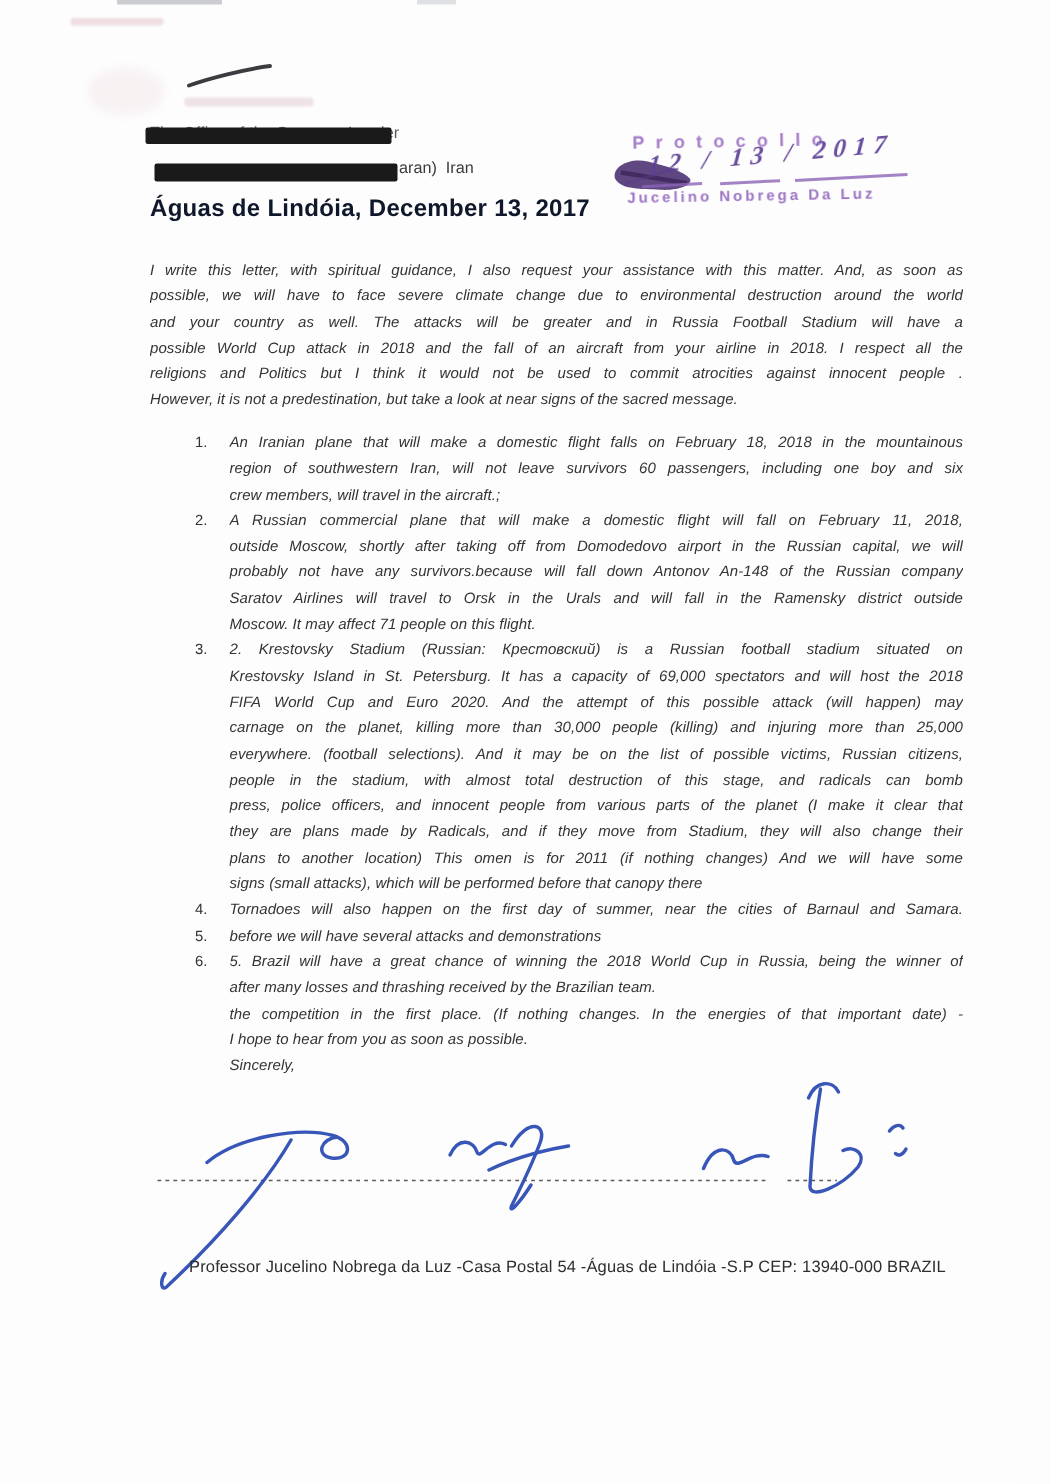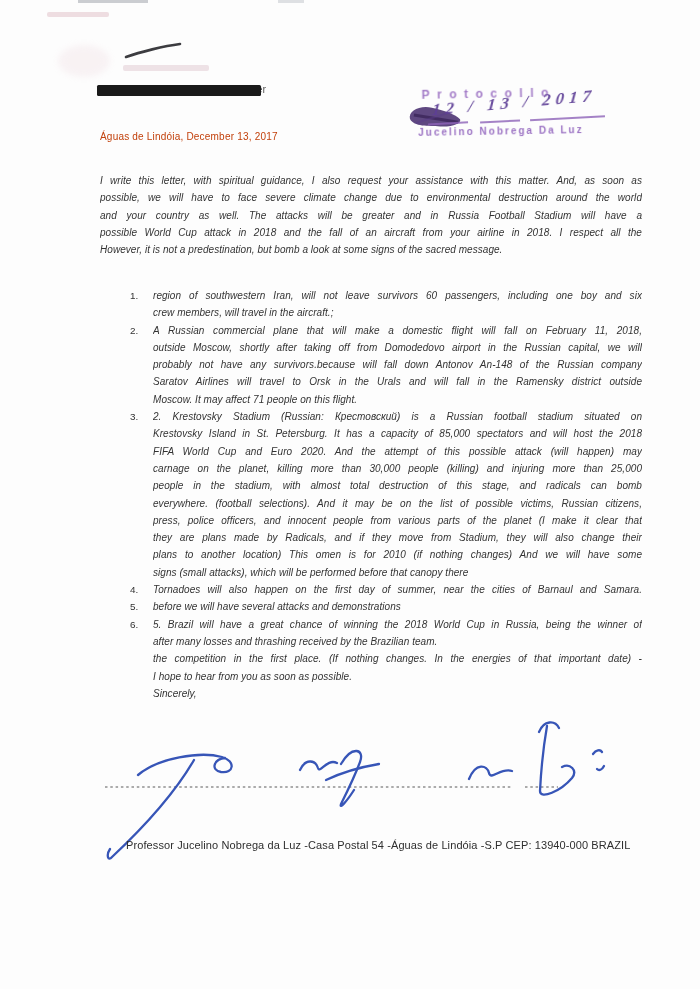--- a/index.html
+++ b/index.html
@@ -6,22 +6,22 @@
   .page {
     position:relative; width:700px; height:989px;
     background:#fdfdfd; overflow:hidden;
     font-family:"Liberation Sans", sans-serif; color:#333;
   }
   
   .tline { font-size:10px; line-height:17.3px; height:17.3px; overflow:hidden;
            color:#333; letter-spacing:0.05px;font-style:italic; }
   .jline { text-align:justify; text-align-last:justify; }
   
-  .dateline { position:absolute; left:100px; top:131px; font-size:10px;
-              font-weight:400; color:#c2410c; letter-spacing:0.2px; }
+  .dateline { position:absolute; left:100px; top:131px; font-size:16px;
+              font-weight:700; color:#0f172a; letter-spacing:0.2px; }
   .redact1 { position:absolute; left:100px; top:79px; height:18px; }
   .peek { font-size:10.8px; color:#5a5a5a; letter-spacing:0.1px; white-space:pre; }
   .rbar { position:absolute; background:#1a1a1a; border-radius:1.5px; }
   .redact1 .rbar { left:-3px; top:5.5px; width:164px; height:11.5px; }
   .redact2 { position:absolute; left:103px; top:105px; height:18px; width:240px; }
   .redact2 .rbar { left:0; top:4px; width:162px; height:11.5px; }
   .redact2 .suffix { position:absolute; left:163px; top:1px; font-size:10.8px;
                      color:#3a3a3a; white-space:pre; }
   
   .stamp { position:absolute; left:410px; top:86px; width:235px; height:64px;
@@ -73,20 +73,24 @@
   <div class="smudge g3"></div>
 
   <svg class="penstroke" width="70" height="25" viewBox="0 0 70 25">
     <path d="M6,19 C 20,14 44,8 60,6" fill="none" stroke="#3c3c40" stroke-width="2.6" stroke-linecap="round"></path>
   </svg>
 
   <div class="redact1">
     <span class="peek">The Office of the Supreme Leader</span>
     <div class="rbar"></div>
   </div>
+  <div class="redact2">
+    <div class="rbar"></div>
+    <span class="suffix">aran)  Iran</span>
+  </div>
 
   <div class="dateline">Águas de Lindóia, December 13, 2017</div>
 
   <div class="stamp">
     <svg class="stamp-blob" width="62" height="32" viewBox="0 0 62 32">
       <path d="M4,18 C 2,10 14,4 26,7 C 38,10 50,14 54,19 C 56,23 46,27 34,26
                C 22,25 8,26 4,18 Z" fill="#43286b" opacity="0.85"></path>
       <path d="M8,14 L 52,22" stroke="#2f1b4e" stroke-width="3" opacity="0.6"></path>
       <path d="M10,22 L 44,12" stroke="#5a3d8a" stroke-width="2" opacity="0.5"></path>
     </svg>
@@ -96,53 +100,55 @@
     <div class="stamp-line sl2"></div>
     <div class="stamp-line sl3"></div>
     <div class="stamp-name">Jucelino Nobrega Da Luz</div>
   </div>
 
   <div class="intro">
       <div class="tline jline">I write this letter, with spiritual guidance, I also request your assistance with this matter. And, as soon as</div>
       <div class="tline jline">possible, we will have to face severe climate change due to environmental destruction around the world</div>
       <div class="tline jline">and your country as well. The attacks will be greater and in Russia Football Stadium will have a</div>
       <div class="tline jline">possible World Cup attack in 2018 and the fall of an aircraft from your airline in 2018. I respect all the</div>
-      <div class="tline">However, it is not a predestination, but bomb a look at some signs of the sacred message.</div>
+      <div class="tline jline">religions and Politics but I think it would not be used to commit atrocities against innocent people .</div>
+      <div class="tline">However, it is not a predestination, but take a look at near signs of the sacred message.</div>
     </div>
 
   <div class="listblock">
     <div class="li">
       <div class="num">1.</div>
       <div class="libody">
+          <div class="tline jline">An Iranian plane that will make a domestic flight falls on February 18, 2018 in the mountainous</div>
           <div class="tline jline">region of southwestern Iran, will not leave survivors 60 passengers, including one boy and six</div>
           <div class="tline">crew members, will travel in the aircraft.;</div>
         </div>
     </div>
     <div class="li">
       <div class="num">2.</div>
       <div class="libody">
           <div class="tline jline">A Russian commercial plane that will make a domestic flight will fall on February 11, 2018,</div>
           <div class="tline jline">outside Moscow, shortly after taking off from Domodedovo airport in the Russian capital, we will</div>
           <div class="tline jline">probably not have any survivors.because will fall down Antonov An-148 of the Russian company</div>
           <div class="tline jline">Saratov Airlines will travel to Orsk in the Urals and will fall in the Ramensky district outside</div>
           <div class="tline">Moscow. It may affect 71 people on this flight.</div>
         </div>
     </div>
     <div class="li">
       <div class="num">3.</div>
       <div class="libody">
           <div class="tline jline">2. Krestovsky Stadium (Russian: Крестовский) is a Russian football stadium situated on</div>
-          <div class="tline jline">Krestovsky Island in St. Petersburg. It has a capacity of 85,000 spectators and will host the 2018</div>
+          <div class="tline jline">Krestovsky Island in St. Petersburg. It has a capacity of 69,000 spectators and will host the 2018</div>
           <div class="tline jline">FIFA World Cup and Euro 2020. And the attempt of this possible attack (will happen) may</div>
           <div class="tline jline">carnage on the planet, killing more than 30,000 people (killing) and injuring more than 25,000</div>
+          <div class="tline jline">everywhere. (football selections). And it may be on the list of possible victims, Russian citizens,</div>
           <div class="tline jline">people in the stadium, with almost total destruction of this stage, and radicals can bomb</div>
-          <div class="tline jline">everywhere. (football selections). And it may be on the list of possible victims, Russian citizens,</div>
           <div class="tline jline">press, police officers, and innocent people from various parts of the planet (I make it clear that</div>
           <div class="tline jline">they are plans made by Radicals, and if they move from Stadium, they will also change their</div>
-          <div class="tline jline">plans to another location) This omen is for 2010 (if nothing changes) And we will have some</div>
+          <div class="tline jline">plans to another location) This omen is for 2011 (if nothing changes) And we will have some</div>
           <div class="tline">signs (small attacks), which will be performed before that canopy there</div>
         </div>
     </div>
     <div class="li">
       <div class="num">4.</div>
       <div class="libody">
           <div class="tline jline">Tornadoes will also happen on the first day of summer, near the cities of Barnaul and Samara.</div>
         </div>
     </div>
     <div class="li">

